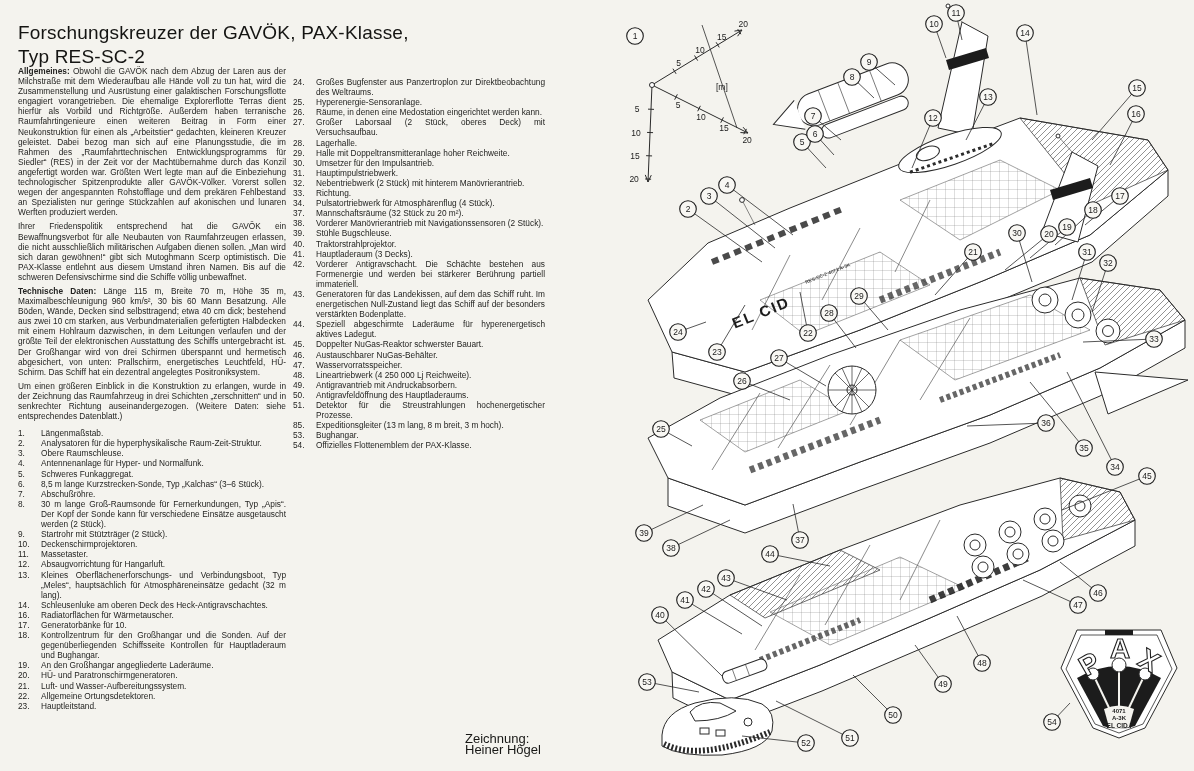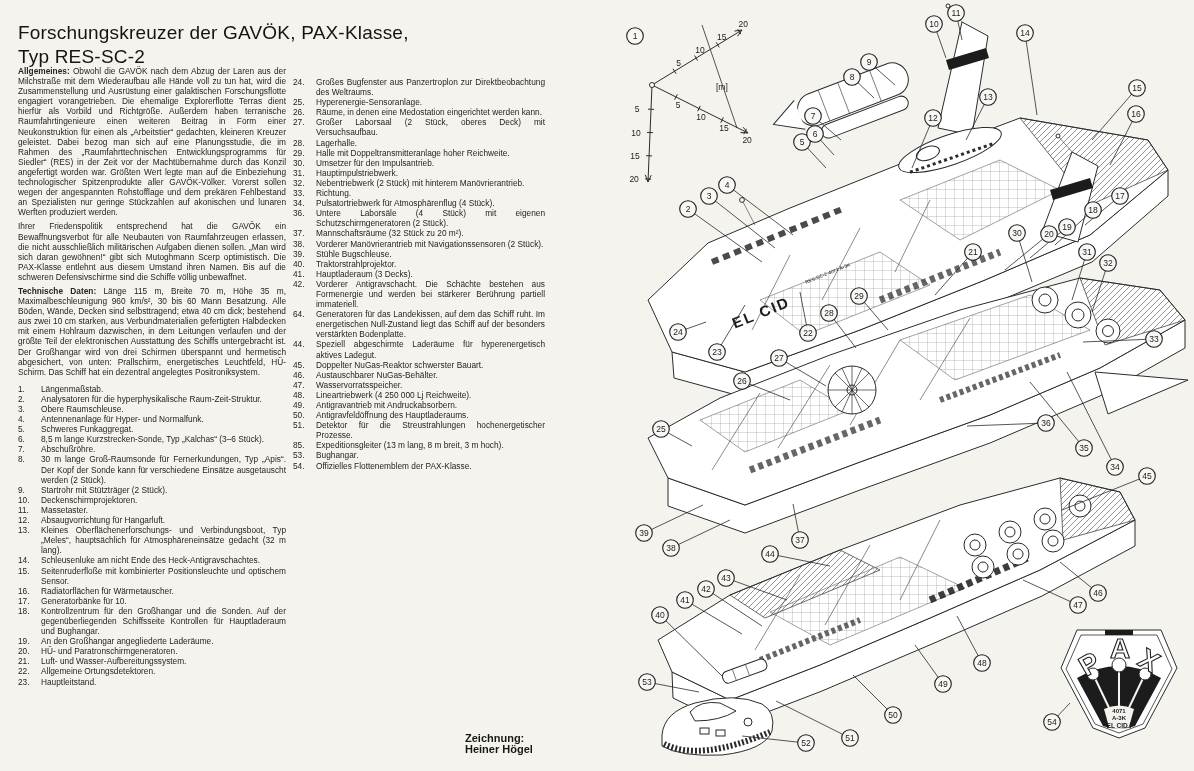--- a/index.html
+++ b/index.html
@@ -11,39 +11,40 @@
          letter-spacing:.2px;color:#141412;}
   .col{position:absolute;font-size:8.3px;line-height:10.1px;text-align:justify;color:#242422;}
   .col1{left:18px;top:66px;width:268px;}
   .col2{left:293px;top:70px;width:252px;}
   .para{margin:0 0 4px 0;}
   .para b{font-weight:bold;}
   ol.legend{list-style:none;margin:7px 0 0 0;padding:0;}
   ol.legend li{display:flex;gap:4px;margin:0;}
   ol.legend .num{flex:0 0 19px;text-align:left;white-space:nowrap;}
   ol.legend .txt{flex:1;text-align:justify;}
-  .credit{position:absolute;left:465px;top:733px;font-size:11px;font-weight:bold;line-height:11px;color:#181816;}
+  .credit{position:absolute;left:465px;top:733px;font-size:13px;font-weight:normal;line-height:11px;color:#181816;}
   svg text{font-family:"Liberation Sans",sans-serif;}
   .ship-line{fill:#ffffff;stroke:#2b2b2b;stroke-width:1;}
   .thin{stroke:#3a3a3a;stroke-width:.6;fill:none;}
 </style>
 </head>
 <body>
 
 <div class="page">
 
   <h1 class="title">
     <span>Forschungskreuzer der GAVÖK, PAX-Klasse,</span><br>
     <span>Typ RES-SC-2</span>
   </h1>
 
   <div class="col col1">
     <p class="para"><b>Allgemeines:</b> <span>Obwohl die GAVÖK nach dem Abzug der Laren aus der Milchstraße mit dem Wiederaufbau alle Hände voll zu tun hat, wird die Zusammenstellung und Ausrüstung einer galaktischen Forschungsflotte engagiert vorangetrieben. Die ehemalige Explorerflotte Terras dient hierfür als Vorbild und Richtgröße. Außerdem haben terranische Raumfahrtingenieure einen weiteren Beitrag in Form einer Neukonstruktion für einen als „Arbeitstier“ gedachten, kleineren Kreuzer geleistet. Dabei bezog man sich auf eine Planungsstudie, die im Rahmen des „Raumfahrttechnischen Entwicklungsprogramms für Siedler“ (RES) in der Zeit vor der Machtübernahme durch das Konzil angefertigt worden war. Größten Wert legte man auf die Einbeziehung technologischer Spitzenprodukte aller GAVÖK-Völker. Vorerst sollen wegen der angespannten Rohstofflage und dem prekären Fehlbestand an Spezialisten nur geringe Stückzahlen auf akonischen und lunaren Werften produziert werden.</span></p>
     <p class="para">Ihrer Friedenspolitik entsprechend hat die GAVÖK ein Bewaffnungsverbot für alle Neubauten von Raumfahrzeugen erlassen, die nicht ausschließlich militärischen Aufgaben dienen sollen. „Man wird sich daran gewöhnen!“ gibt sich Mutoghmann Scerp optimistisch. Die PAX-Klasse entlehnt aus diesem Umstand ihren Namen. Bis auf die schweren Defensivschirme sind die Schiffe völlig unbewaffnet.</p>
     <p class="para"><b>Technische Daten:</b> <span>Länge 115 m, Breite 70 m, Höhe 35 m, Maximalbeschleunigung 960 km/s², 30 bis 60 Mann Besatzung. Alle Böden, Wände, Decken sind selbsttragend; etwa 40 cm dick; bestehend aus zwei 10 cm starken, aus Verbundmaterialien gefertigten Halbdecken mit einem Hohlraum dazwischen, in dem Leitungen verlaufen und der größte Teil der elektronischen Ausstattung des Schiffs untergebracht ist. Der Großhangar wird von drei Schirmen überspannt und hermetisch abgesichert, von unten: Prallschirm, energetisches Leuchtfeld, HÜ-Schirm. Das Schiff hat ein dezentral angelegtes Positroniksystem.</span></p>
+    <p class="para">Um einen größeren Einblick in die Konstruktion zu erlangen, wurde in der Zeichnung das Raumfahrzeug in drei Schichten „zerschnitten“ und in senkrechter Richtung auseinandergezogen. (Weitere Daten: siehe entsprechendes Datenblatt.)</p>
     <ol class="legend" id="legend1">
         <li>
           <span class="num">1.</span>
           <span class="txt">Längenmaßstab.</span>
         </li>
         <li>
           <span class="num">2.</span>
           <span class="txt">Analysatoren für die hyperphysikalische Raum-Zeit-Struktur.</span>
         </li>
         <li>
@@ -85,25 +86,21 @@
         <li>
           <span class="num">12.</span>
           <span class="txt">Absaugvorrichtung für Hangarluft.</span>
         </li>
         <li>
           <span class="num">13.</span>
           <span class="txt">Kleines Oberflächenerforschungs- und Verbindungsboot, Typ „Meles“, hauptsächlich für Atmosphäreneinsätze gedacht (32 m lang).</span>
         </li>
         <li>
           <span class="num">14.</span>
-          <span class="txt">Schleusenluke am nicht Ende des Heck-Antigravschachtes.</span>
-        </li>
-        <li>
-          <span class="num">15.</span>
-          <span class="txt">Seitenruderfloße mit kombinierter Positionsleuchte und optischem Sensor.</span>
+          <span class="txt">Schleusenluke am oberen Deck des Heck-Antigravschachtes.</span>
         </li>
         <li>
           <span class="num">16.</span>
           <span class="txt">Radiatorflächen für Wärmetauscher.</span>
         </li>
         <li>
           <span class="num">17.</span>
           <span class="txt">Generatorbänke für 10.</span>
         </li>
         <li>
@@ -173,24 +170,20 @@
         </li>
         <li>
           <span class="num">33.</span>
           <span class="txt">Richtung.</span>
         </li>
         <li>
           <span class="num">34.</span>
           <span class="txt">Pulsatortriebwerk für Atmosphärenflug (4 Stück).</span>
         </li>
         <li>
-          <span class="num">36.</span>
-          <span class="txt">Untere Laborsäle (4 Stück) mit eigenen Schutzschirmgeneratoren (2 Stück).</span>
-        </li>
-        <li>
           <span class="num">37.</span>
           <span class="txt">Mannschaftsräume (32 Stück zu 20 m²).</span>
         </li>
         <li>
           <span class="num">38.</span>
           <span class="txt">Vorderer Manövrierantrieb mit Navigationssensoren (2 Stück).</span>
         </li>
         <li>
           <span class="num">39.</span>
           <span class="txt">Stühle Bugschleuse.</span>
@@ -201,21 +194,21 @@
         </li>
         <li>
           <span class="num">41.</span>
           <span class="txt">Hauptladeraum (3 Decks).</span>
         </li>
         <li>
           <span class="num">42.</span>
           <span class="txt">Vorderer Antigravschacht. Die Schächte bestehen aus Formenergie und werden bei stärkerer Berührung partiell immateriell.</span>
         </li>
         <li>
-          <span class="num">64.</span>
+          <span class="num">43.</span>
           <span class="txt">Generatoren für das Landekissen, auf dem das Schiff ruht. Im energetischen Null-Zustand liegt das Schiff auf der besonders verstärkten Bodenplatte.</span>
         </li>
         <li>
           <span class="num">44.</span>
           <span class="txt">Speziell abgeschirmte Laderäume für hyperenergetisch aktives Ladegut.</span>
         </li>
         <li>
           <span class="num">45.</span>
           <span class="txt">Doppelter NuGas-Reaktor schwerster Bauart.</span>
         </li>

